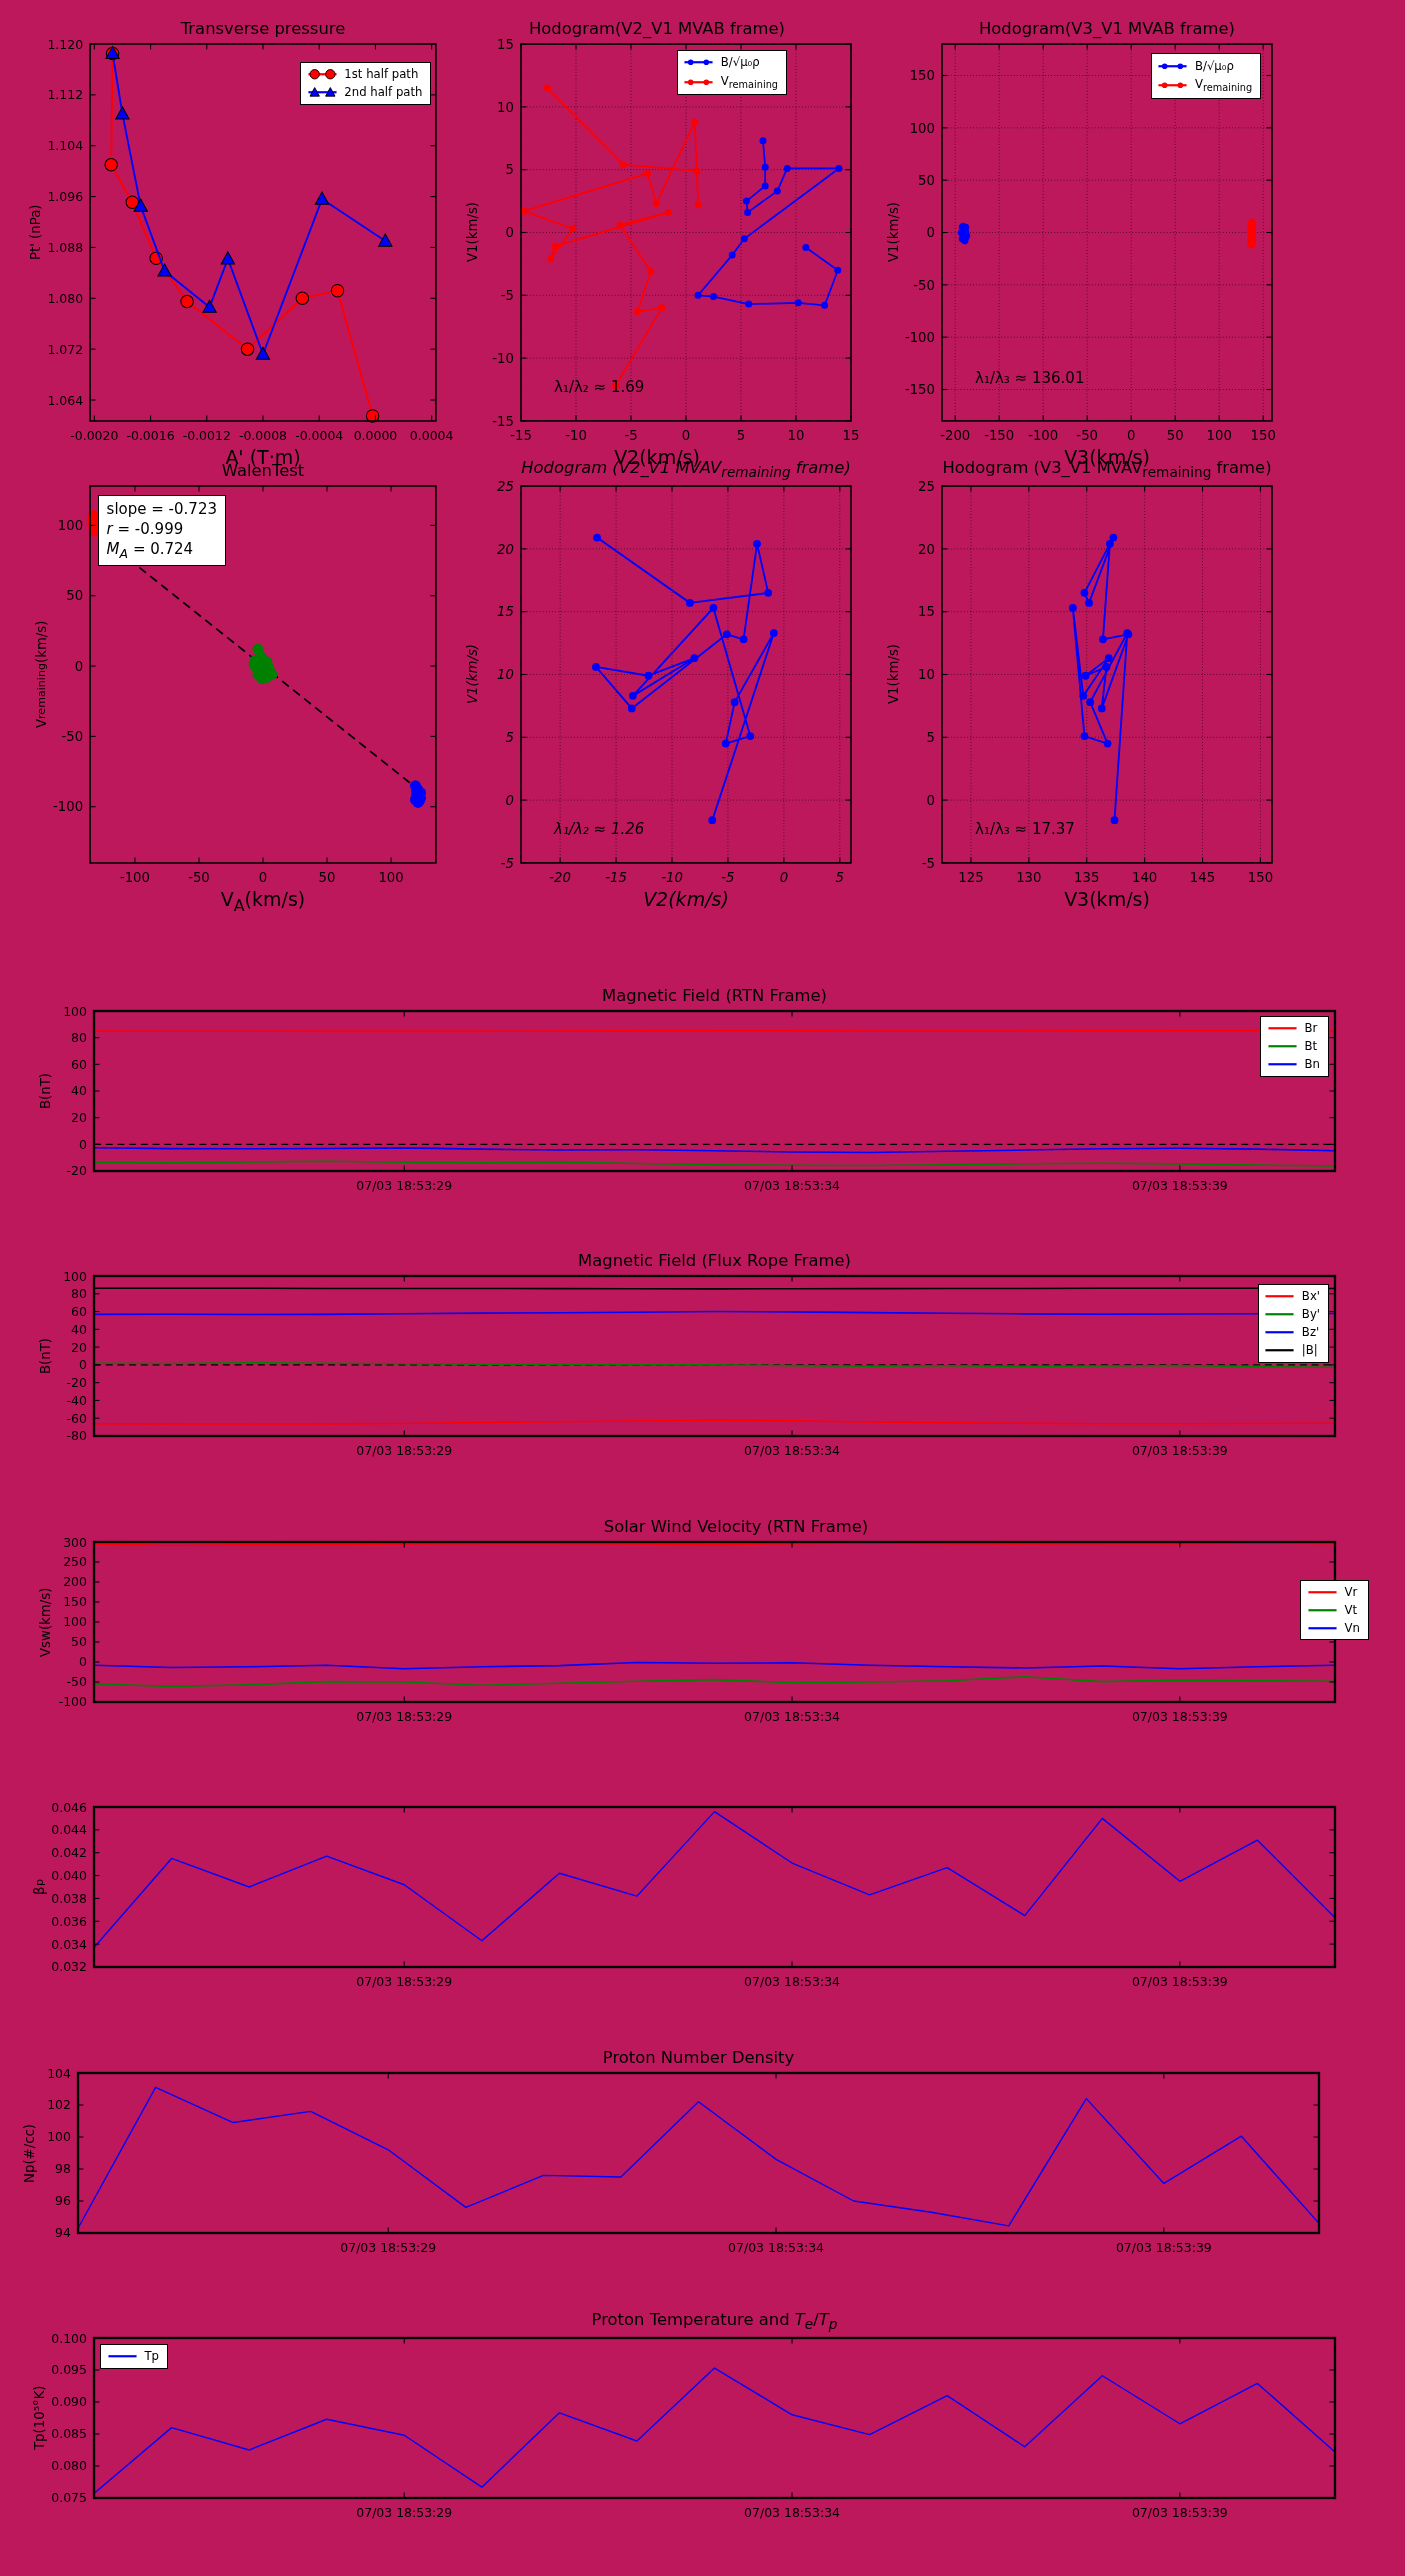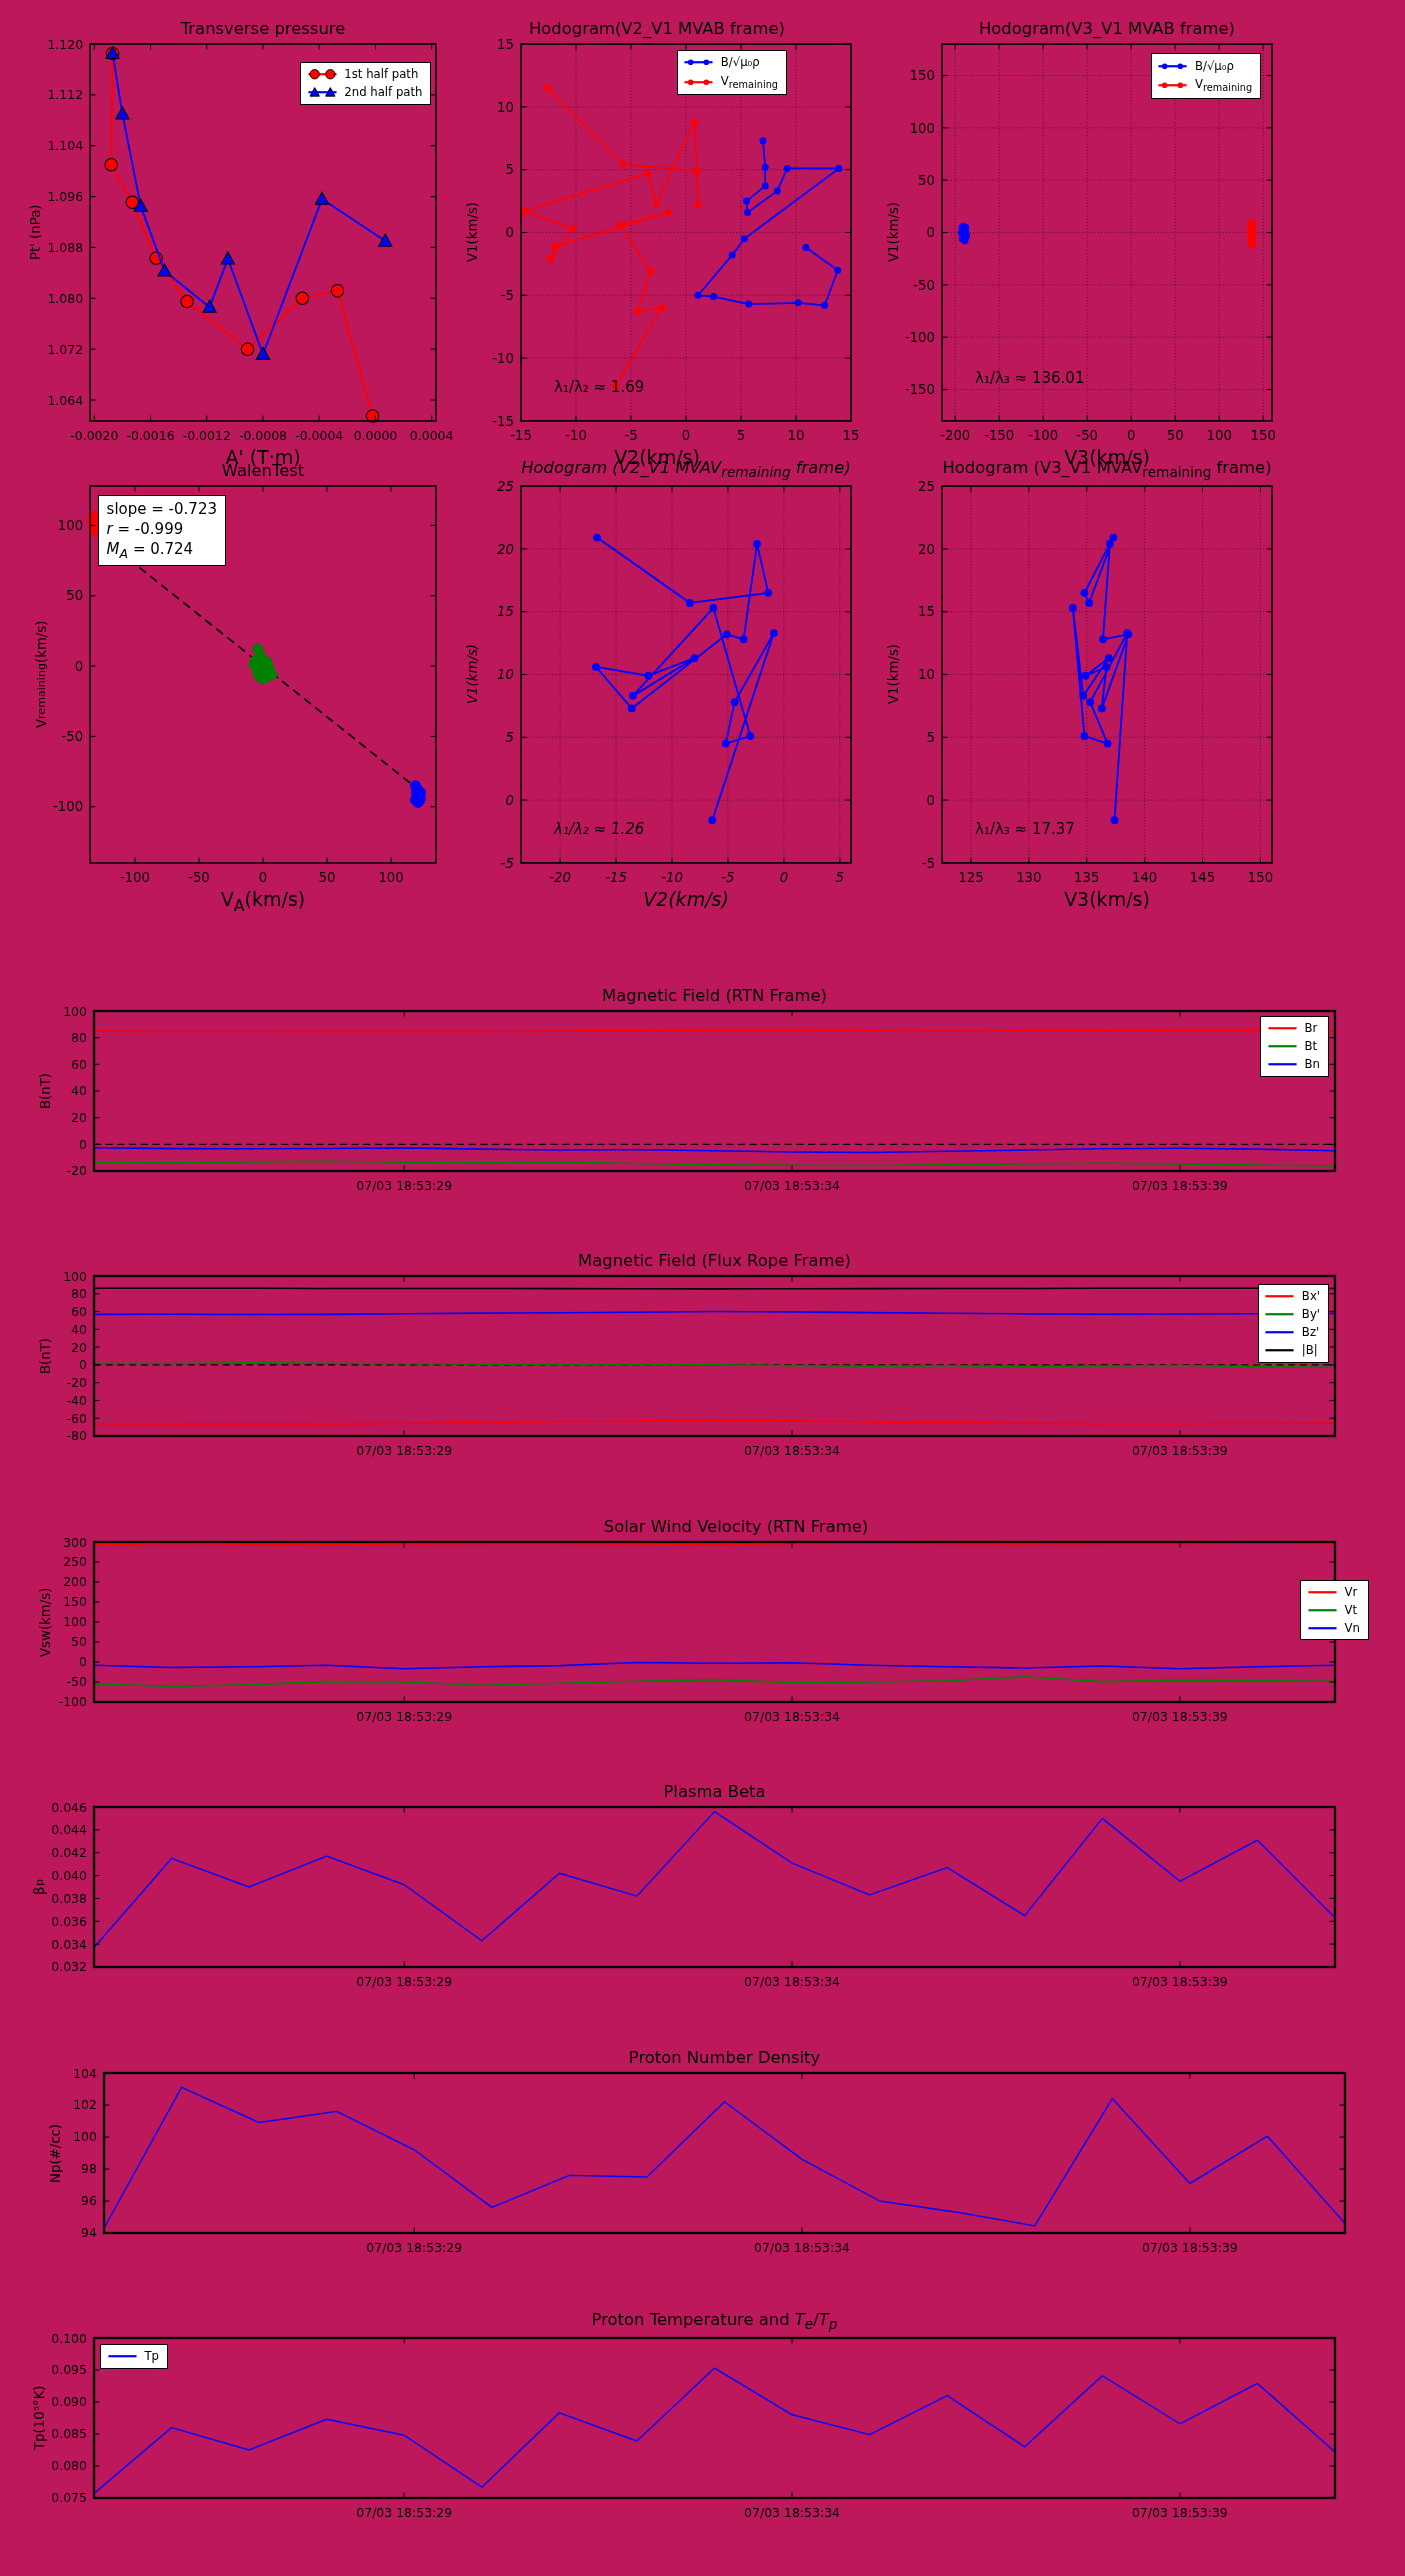--- a/index.html
+++ b/index.html
@@ -887,21 +887,20 @@
         <div class="li">
           <svg width="33" height="12.5" viewBox="0 0 42 16">
             <line x1="3" y1="8" x2="39" y2="8" stroke="#0000ff" stroke-width="2.8"></line>
           </svg>
           <span>Vn</span>
         </div>
       </div>
   </section>
 
   <section class="panel p9" style="left: 94px; top: 1807px; width: 1241px; height: 160px;">
-    <h2 class="ptitle">Plasma Beta</h2>
     <div class="ylab">β<sub>p</sub></div>
     <svg class="plotsvg" width="1241" height="160" viewBox="0 0 1590 205">
         <g>
           <polyline points="0.0,180.1 99.4,65.9 198.8,102.5 298.1,63.0 397.5,99.6 496.9,171.3 596.3,84.9 695.6,114.2 795.0,5.9 894.4,71.8 993.8,112.7 1093.1,77.6 1192.5,139.1 1291.9,14.6 1391.3,95.2 1490.6,42.5 1590.0,142.0" fill="none" stroke="#0000ff" stroke-width="1.8" stroke-dasharray="none" stroke-linejoin="round"></polyline>
         </g>
         <rect x="0" y="0" width="1590" height="205" fill="none" stroke="#000" stroke-width="3"></rect>
         <g>
           <line x1="397.5" y1="205" x2="397.5" y2="198" stroke="#000" stroke-width="1.4"></line>
           <line x1="397.5" y1="0" x2="397.5" y2="7" stroke="#000" stroke-width="1.4"></line>
           <text x="397.5" y="229" text-anchor="middle" font-size="16">07/03 18:53:29</text>
@@ -932,21 +931,21 @@
           <line x1="0" y1="29.285714285714306" x2="7" y2="29.285714285714306" stroke="#000" stroke-width="1.4"></line>
           <line x1="1590" y1="29.285714285714306" x2="1583" y2="29.285714285714306" stroke="#000" stroke-width="1.4"></line>
           <text x="-9" y="35.045714285714304" text-anchor="end" font-size="16">0.044</text>
           <line x1="0" y1="0" x2="7" y2="0" stroke="#000" stroke-width="1.4"></line>
           <line x1="1590" y1="0" x2="1583" y2="0" stroke="#000" stroke-width="1.4"></line>
           <text x="-9" y="5.76" text-anchor="end" font-size="16">0.046</text>
         </g>
       </svg>
   </section>
 
-  <section class="panel p10" style="left: 104px; top: 2073px; width: 1241px; height: 160px;">
+  <section class="panel p10" style="left: 78px; top: 2073px; width: 1241px; height: 160px;">
     <h2 class="ptitle">Proton Number Density</h2>
     <div class="ylab">Np(#/cc)</div>
     <svg class="plotsvg" width="1241" height="160" viewBox="0 0 1590 205">
         <g>
           <polyline points="0.0,198.9 99.4,18.5 198.8,63.5 298.1,49.2 397.5,98.4 496.9,172.2 596.3,131.2 695.6,133.3 795.0,36.9 894.4,110.7 993.8,164.0 1093.1,178.4 1192.5,195.8 1291.9,32.8 1391.3,141.5 1490.6,81.0 1590.0,192.7" fill="none" stroke="#0000ff" stroke-width="1.8" stroke-dasharray="none" stroke-linejoin="round"></polyline>
         </g>
         <rect x="0" y="0" width="1590" height="205" fill="none" stroke="#000" stroke-width="3"></rect>
         <g>
           <line x1="397.5" y1="205" x2="397.5" y2="198" stroke="#000" stroke-width="1.4"></line>
           <line x1="397.5" y1="0" x2="397.5" y2="7" stroke="#000" stroke-width="1.4"></line>

